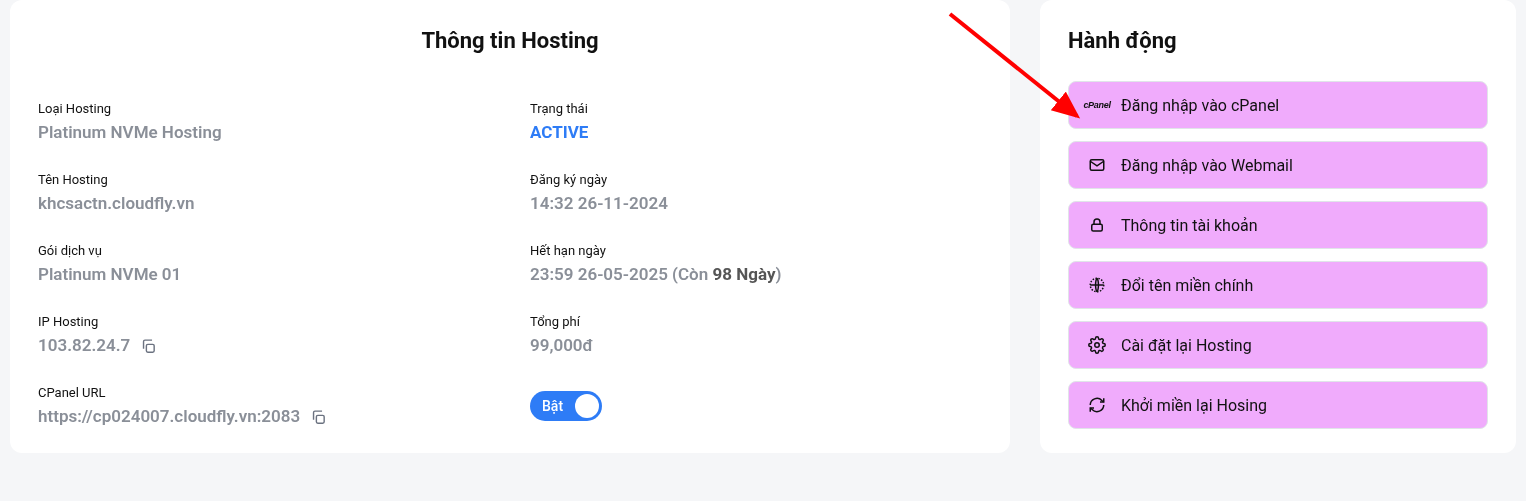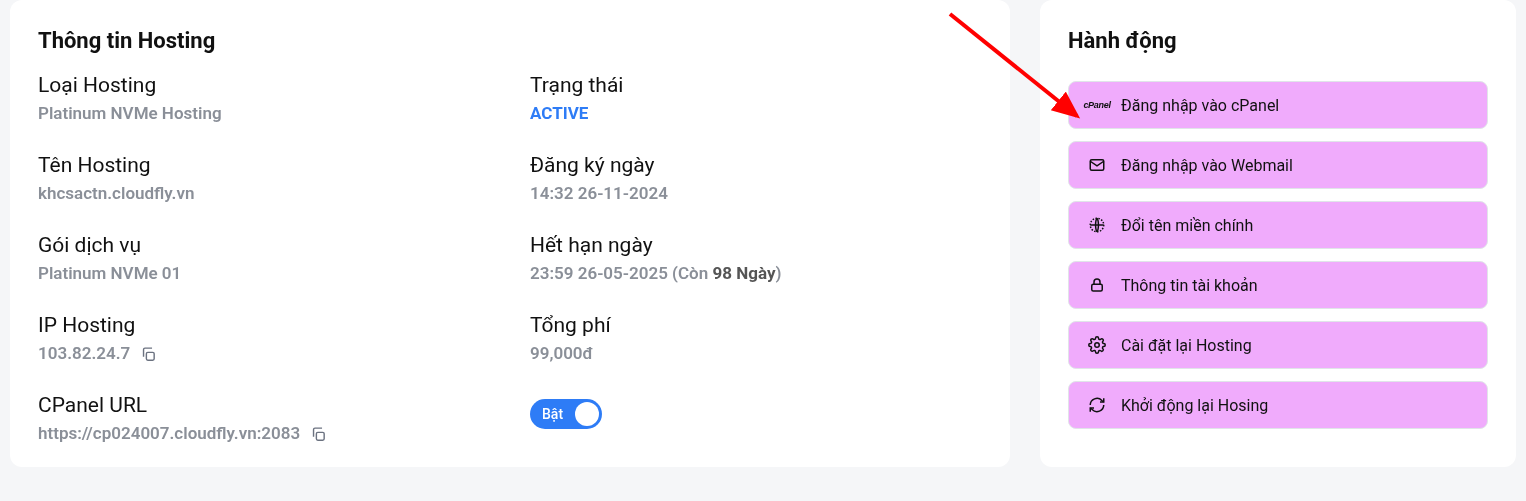--- a/index.html
+++ b/index.html
@@ -29,31 +29,32 @@
   .card-actions {
     flex: 1;
   }
   .card-title {
     font-size: 22px;
     font-weight: 700;
     color: #111;
     margin-bottom: 28px;
   }
   .card-info .card-title {
-    margin-bottom: 20px;
+    margin-bottom: 48px;
+    text-align: center;
   }
   .info-grid {
     display: grid;
     grid-template-columns: 1fr 1fr;
     column-gap: 40px;
     row-gap: 30px;
   }
   .field { }
   .field-label {
-    font-size: 21px;
+    font-size: 13px;
     color: #111;
     font-weight: 400;
     margin-bottom: 6px;
   }
   .field-value {
     font-size: 17px;
     color: #8a8f98;
     font-weight: 600;
   }
   .field-value.active {
@@ -237,36 +238,36 @@
         <svg viewBox="0 0 24 24" fill="none" stroke="currentColor" stroke-width="2">
             <rect x="3" y="5" width="18" height="14" rx="2"></rect>
             <path d="m3 7 9 6 9-6"></path>
           </svg>
       </span>
       <span>Đăng nhập vào Webmail</span>
     </button>
 
     <button class="action-btn">
       <span class="action-icon">
+        <svg viewBox="0 0 24 24" fill="none" stroke="currentColor" stroke-width="2">
+            <rect x="5" y="11" width="14" height="9" rx="2"></rect>
+            <path d="M8 11V8a4 4 0 1 1 8 0v3"></path>
+          </svg>
+      </span>
+      <span>Thông tin tài khoản</span>
+    </button>
+
+    <button class="action-btn">
+      <span class="action-icon">
         <svg viewBox="0 0 24 24" fill="none" stroke="currentColor" stroke-width="2" stroke-dasharray="2 2">
             <circle cx="12" cy="12" r="9"></circle>
             <path stroke-dasharray="0" d="M3 12h18M12 3c2.5 3 2.5 15 0 18M12 3c-2.5 3-2.5 15 0 18"></path>
           </svg>
       </span>
       <span>Đổi tên miền chính</span>
-    </button>
-
-    <button class="action-btn">
-      <span class="action-icon">
-        <svg viewBox="0 0 24 24" fill="none" stroke="currentColor" stroke-width="2">
-            <rect x="5" y="11" width="14" height="9" rx="2"></rect>
-            <path d="M8 11V8a4 4 0 1 1 8 0v3"></path>
-          </svg>
-      </span>
-      <span>Thông tin tài khoản</span>
     </button>
 
     <button class="action-btn">
       <span class="action-icon">
         <svg viewBox="0 0 24 24" fill="none" stroke="currentColor" stroke-width="2">
             <circle cx="12" cy="12" r="3"></circle>
             <path d="M19.4 15a1.7 1.7 0 0 0 .34 1.87l.06.06a2 2 0 1 1-2.83 2.83l-.06-.06a1.7 1.7 0 0 0-1.87-.34 1.7 1.7 0 0 0-1.04 1.56V21a2 2 0 1 1-4 0v-.08a1.7 1.7 0 0 0-1.04-1.56 1.7 1.7 0 0 0-1.87.34l-.06.06a2 2 0 1 1-2.83-2.83l.06-.06a1.7 1.7 0 0 0 .34-1.87 1.7 1.7 0 0 0-1.56-1.04H3a2 2 0 1 1 0-4h.08a1.7 1.7 0 0 0 1.56-1.04 1.7 1.7 0 0 0-.34-1.87l-.06-.06a2 2 0 1 1 2.83-2.83l.06.06a1.7 1.7 0 0 0 1.87.34H9a1.7 1.7 0 0 0 1.04-1.56V3a2 2 0 1 1 4 0v.08a1.7 1.7 0 0 0 1.04 1.56 1.7 1.7 0 0 0 1.87-.34l.06-.06a2 2 0 1 1 2.83 2.83l-.06.06a1.7 1.7 0 0 0-.34 1.87V9a1.7 1.7 0 0 0 1.56 1.04H21a2 2 0 1 1 0 4h-.08a1.7 1.7 0 0 0-1.56 1.04z"></path>
           </svg>
       </span>
       <span>Cài đặt lại Hosting</span>
@@ -274,21 +275,21 @@
 
     <button class="action-btn">
       <span class="action-icon">
         <svg viewBox="0 0 24 24" fill="none" stroke="currentColor" stroke-width="2">
             <path d="M3 12a9 9 0 0 1 15.5-6L21 8"></path>
             <path d="M21 3v5h-5"></path>
             <path d="M21 12a9 9 0 0 1-15.5 6L3 16"></path>
             <path d="M3 21v-5h5"></path>
           </svg>
       </span>
-      <span>Khởi động lại Hosing</span>
+      <span>Khởi miền lại Hosing</span>
     </button>
 
   </div>
 </div>
 
 <svg class="arrow-annot" width="170" height="130">
   <defs>
     <marker id="ahead" markerWidth="8" markerHeight="8" refX="6" refY="3" orient="auto">
       <path d="M0,0 L7,3 L0,6 Z" fill="#ff0000"></path>
     </marker>

